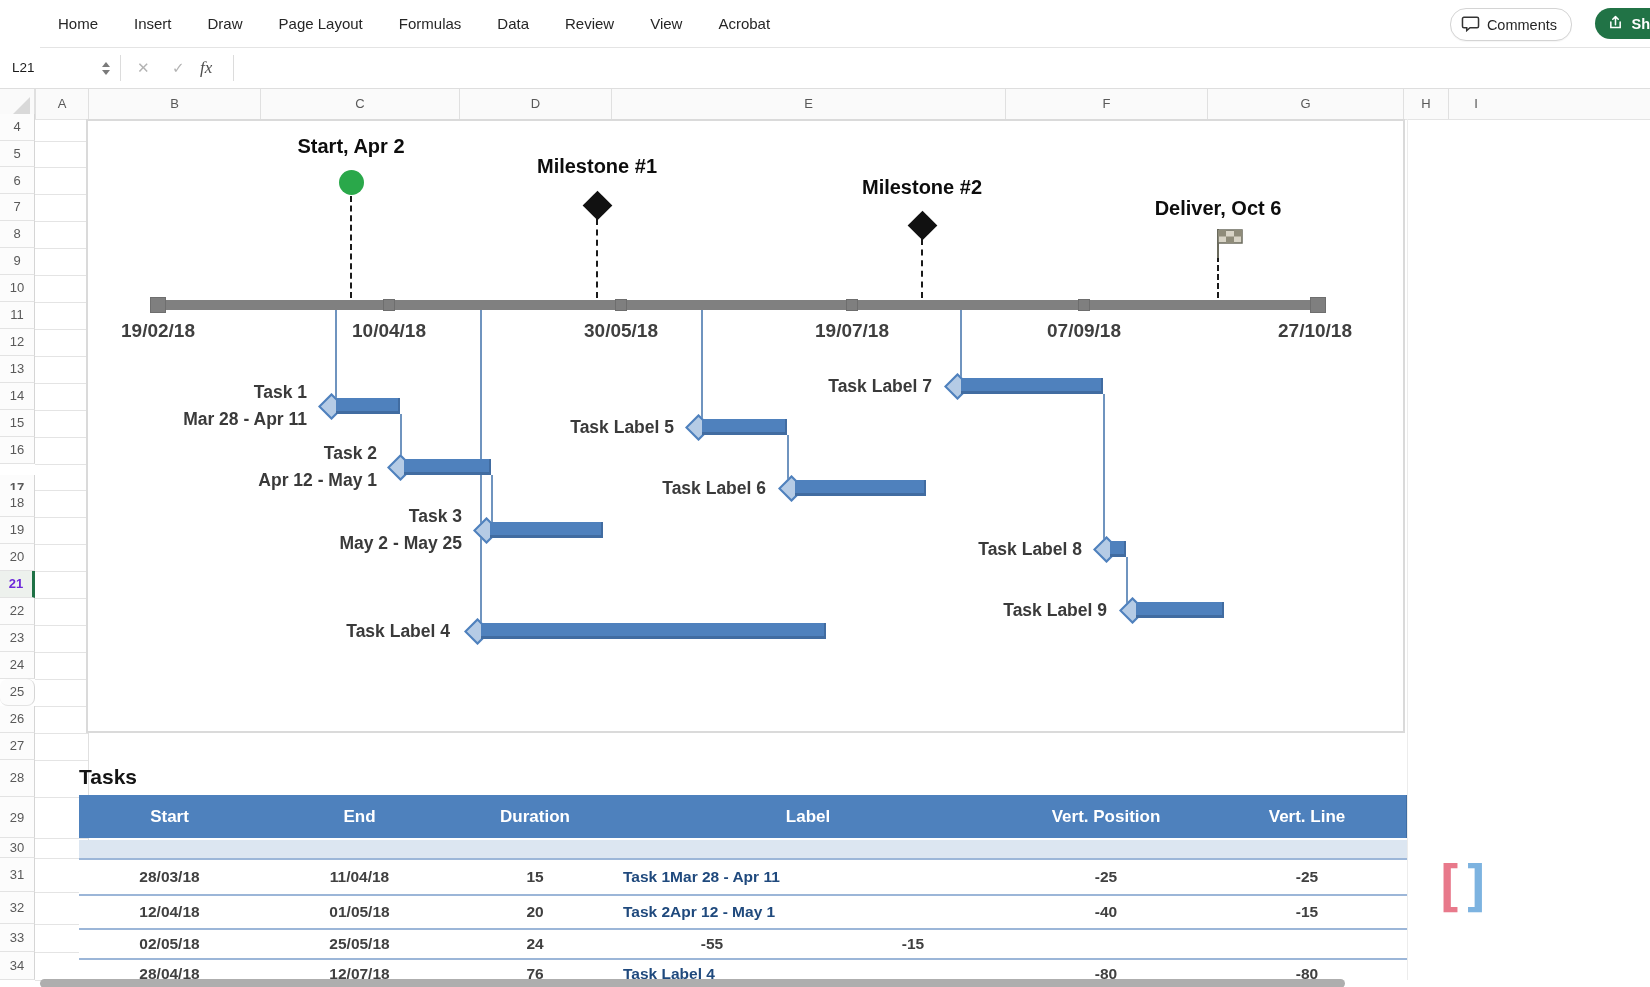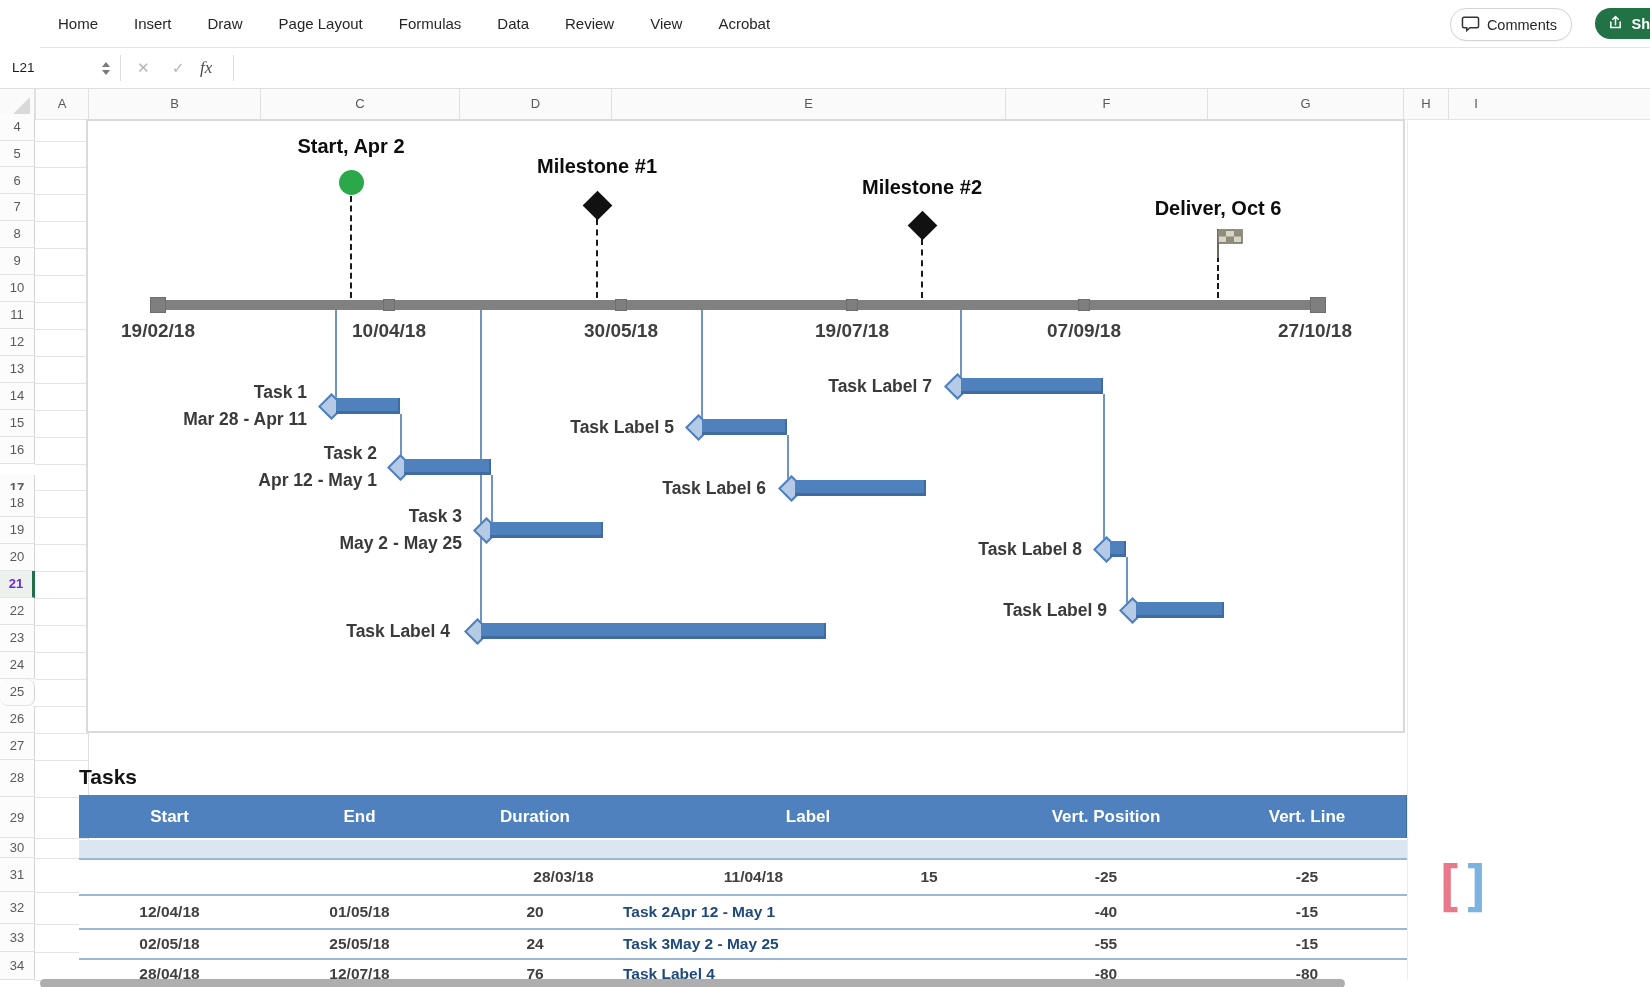--- a/index.html
+++ b/index.html
@@ -295,40 +295,40 @@
   <div id="ttable">
       <div class="thead">
         <div class="c" style="width: 181px; text-align: center;">Start</div>
         <div class="c" style="width: 199px; text-align: center;">End</div>
         <div class="c" style="width: 152px; text-align: center;">Duration</div>
         <div class="c" style="width: 394px; text-align: center;">Label</div>
         <div class="c" style="width: 202px; text-align: center;">Vert. Position</div>
         <div class="c" style="width: 200px; text-align: center;">Vert. Line</div>
       </div>
       <div class="trow-blank"></div>
-      <div class="trow" style="height: 34px; justify-content: flex-end;">
+      <div class="trow" style="height: 34px;">
         <div class="c" style="width: 181px;">28/03/18</div>
         <div class="c" style="width: 199px;">11/04/18</div>
         <div class="c" style="width: 152px;">15</div>
+        <div class="c left" style="width: 394px;">Task 1Mar 28 - Apr 11</div>
         <div class="c" style="width: 202px;">-25</div>
         <div class="c" style="width: 200px;">-25</div>
       </div>
       <div class="trow" style="height: 32px;">
         <div class="c" style="width: 181px;">12/04/18</div>
         <div class="c" style="width: 199px;">01/05/18</div>
         <div class="c" style="width: 152px;">20</div>
         <div class="c left" style="width: 394px;">Task 2Apr 12 - May 1</div>
         <div class="c" style="width: 202px;">-40</div>
         <div class="c" style="width: 200px;">-15</div>
       </div>
       <div class="trow" style="height: 28px; align-items: center;">
         <div class="c" style="width: 181px;">02/05/18</div>
         <div class="c" style="width: 199px;">25/05/18</div>
         <div class="c" style="width: 152px;">24</div>
-        <div class="c left" style="width: 394px;">Task 3May 2 - May 25</div>
         <div class="c" style="width: 202px;">-55</div>
         <div class="c" style="width: 200px;">-15</div>
       </div>
       <div class="trow" style="height: 28px;">
         <div class="c" style="width: 181px;">28/04/18</div>
         <div class="c" style="width: 199px;">12/07/18</div>
         <div class="c" style="width: 152px;">76</div>
         <div class="c left" style="width: 394px;">Task Label 4</div>
         <div class="c" style="width: 202px;">-80</div>
         <div class="c" style="width: 200px;">-80</div>

